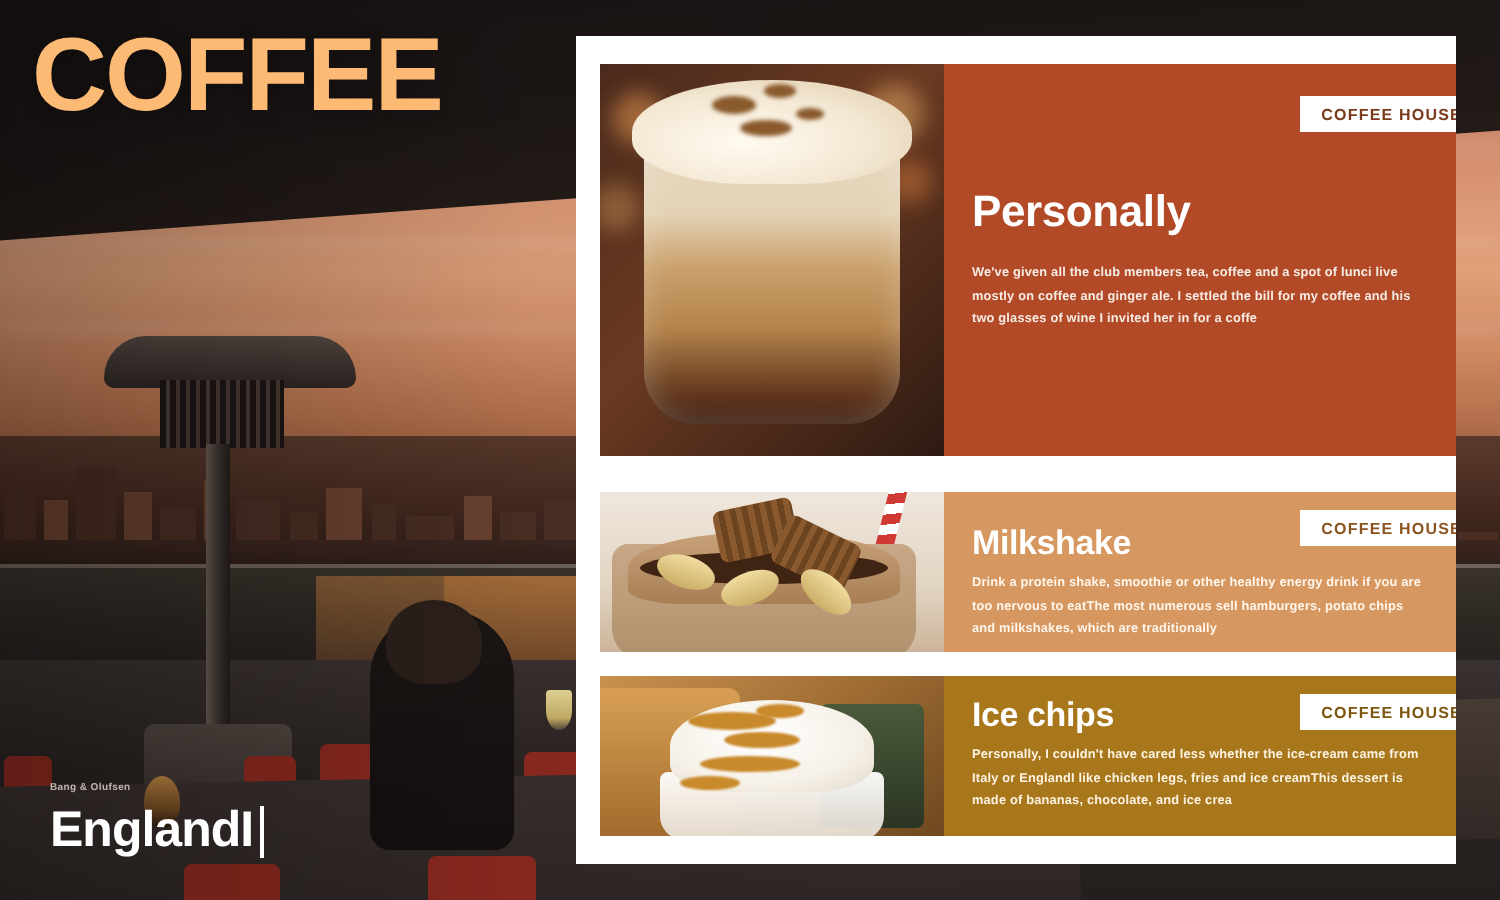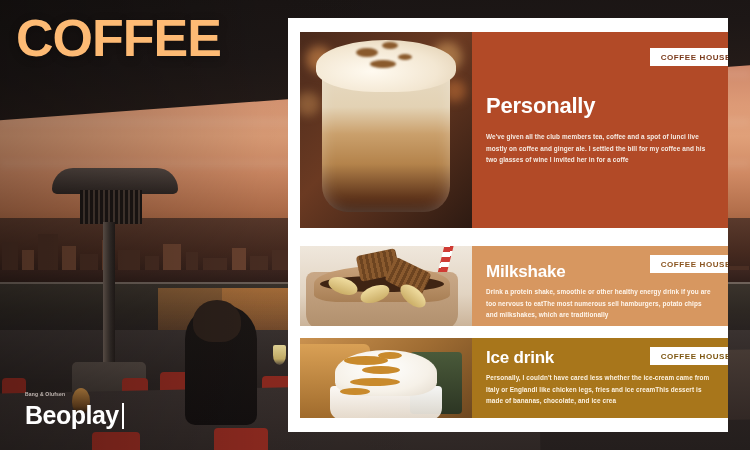--- a/index.html
+++ b/index.html
@@ -373,21 +373,21 @@
     <div class="bg-vignette"></div>
   </div>
 
   <div class="hero">
     <div class="hero-title">COFFEE</div>
   </div>
 
   <div class="brand">
     <div class="brand-micro">Bang &amp; Olufsen</div>
     <div class="brand-name">
-      <span>Beoplay</span>
+      <span>EnglandI</span>
       <span class="brand-caret"></span>
     </div>
   </div>
 
   <div class="panel">
 
     <div class="card" id="card-cappuccino">
       <div class="card-thumb">
         <div class="thumb-cap">
           <div class="cap-bokeh" style="left:6px;   top:14px; width:26px; height:26px; background:rgba(255,170,90,0.45);"></div>
@@ -439,19 +439,19 @@
           <div class="ice-swirl"></div>
           <div class="caramel" style="left:44px; top:18px; width:44px; height:9px;"></div>
           <div class="caramel" style="left:62px; top:28px; width:38px; height:8px;"></div>
           <div class="caramel" style="left:50px; top:40px; width:50px; height:8px;"></div>
           <div class="caramel" style="left:78px; top:14px; width:24px; height:7px;"></div>
           <div class="caramel" style="left:40px; top:50px; width:30px; height:7px;"></div>
         </div>
       </div>
       <div class="card-body">
         <div class="badge">COFFEE HOUSE</div>
-        <div class="card-title">Ice drink</div>
+        <div class="card-title">Ice chips</div>
         <div class="card-text">Personally, I couldn't have cared less whether the ice-cream came from Italy or EnglandI like chicken legs, fries and ice creamThis dessert is made of bananas, chocolate, and ice crea</div>
       </div>
     </div>
 
   </div>
 </div>
 
 </body></html>

